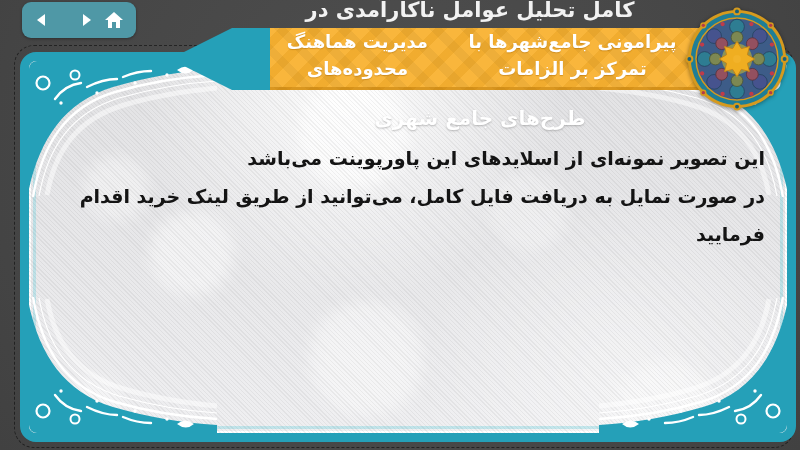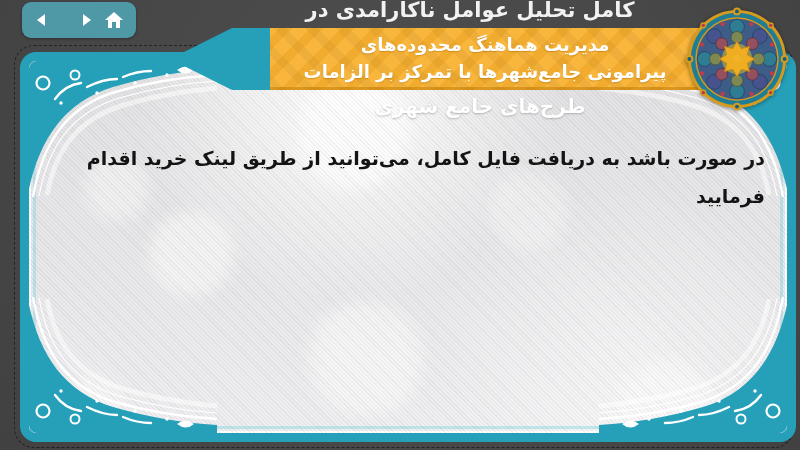--- a/index.html
+++ b/index.html
@@ -15,29 +15,29 @@
   .nav{position:absolute;left:22px;top:2px;width:114px;height:36px;background:#4f98a6;
     border-radius:9px;display:flex;align-items:center;padding:0 12px;box-sizing:border-box;
     z-index:10;box-shadow:0 1px 3px rgba(0,0,0,0.35);}
   .nav button{background:none;border:none;padding:0;margin:0;cursor:pointer;display:flex;align-items:center;}
   .nav .spacer{flex:1;}
   .nav .home{margin-left:10px;}
   
   .title{position:absolute;top:-4px;left:180px;width:580px;text-align:center;direction:rtl;
     color:#f2f2f2;font-weight:bold;font-size:21px;line-height:28px;z-index:8;}
   .hl-box{position:absolute;left:270px;top:28px;width:430px;height:62px;z-index:6;
-    display:flex;flex-direction:column;justify-content:center;
+    display:flex;flex-direction:row;justify-content:center;
     background:
       repeating-linear-gradient(45deg, rgba(0,0,0,0.045) 0 9px, rgba(255,255,255,0) 9px 22px),
       repeating-linear-gradient(-45deg, rgba(120,70,0,0.06) 0 9px, rgba(255,255,255,0.05) 9px 22px),
       #f9b232;
     border-bottom:3px solid rgba(193,126,10,0.55);box-sizing:border-box;}
   .hl-line{direction:rtl;text-align:center;color:#ffffff;font-weight:bold;font-size:18px;
     line-height:27px;text-shadow:0 1px 1px rgba(170,105,0,0.45);}
-  .subtitle{position:absolute;top:91px;left:230px;width:500px;text-align:center;direction:rtl;
+  .subtitle{position:absolute;top:103px;left:230px;width:500px;text-align:center;direction:rtl;
     color:#ffffff;font-weight:bold;font-size:20px;line-height:30px;z-index:5;
     text-shadow:0 1px 2px rgba(130,130,130,0.5);}
   .tab{position:absolute;left:170px;top:28px;width:100px;height:62px;z-index:6;}
   
   .frame{position:absolute;left:20px;top:52px;width:776px;height:390px;box-sizing:border-box;
     border:9px solid #25a0b8;border-radius:16px;z-index:2;
     background:linear-gradient(180deg,#e3e3e5,#ebebed);}
   .content{position:absolute;inset:0;border-radius:8px;overflow:hidden;
     background:
       radial-gradient(circle at 42% 8%, rgba(255,255,255,0.95), rgba(255,255,255,0) 38%),
@@ -114,21 +114,22 @@
     <svg class="corner c-bl" viewBox="0 0 190 140">
         <use href="#corner-art"></use>
       </svg>
     <svg class="corner c-br" viewBox="0 0 190 140">
         <use href="#corner-art"></use>
       </svg>
   </div>
 </div>
 
 <div class="body-text">
-  <div>در صورت باشد به دریافت فایل کامل، می‌توانید از طریق لینک خرید اقدام فرمایید</div>
+  <div>این تصویر نمونه‌ای از اسلایدهای این پاورپوینت می‌باشد</div>
+  <div>در صورت تمایل به دریافت فایل کامل، می‌توانید از طریق لینک خرید اقدام فرمایید</div>
 </div>
 
 <svg class="tab" viewBox="0 0 100 62">
   <polygon points="100,0 62,0 0,31 62,62 100,62" fill="#25a0b8"></polygon>
 </svg>
 
 <div class="title">کامل تحلیل عوامل ناکارآمدی در</div>
 
 <div class="hl-box">
   <div class="hl-line">مدیریت هماهنگ محدوده‌های</div>

